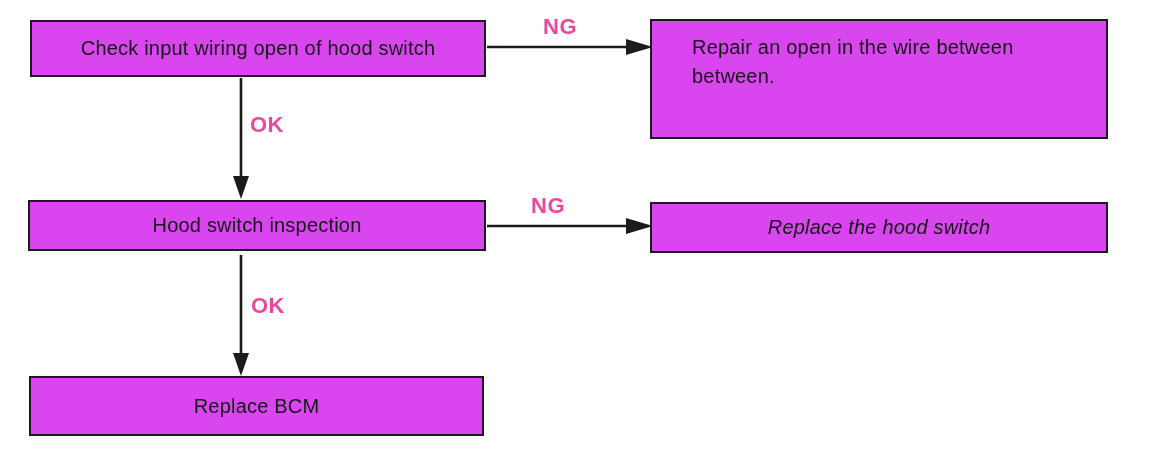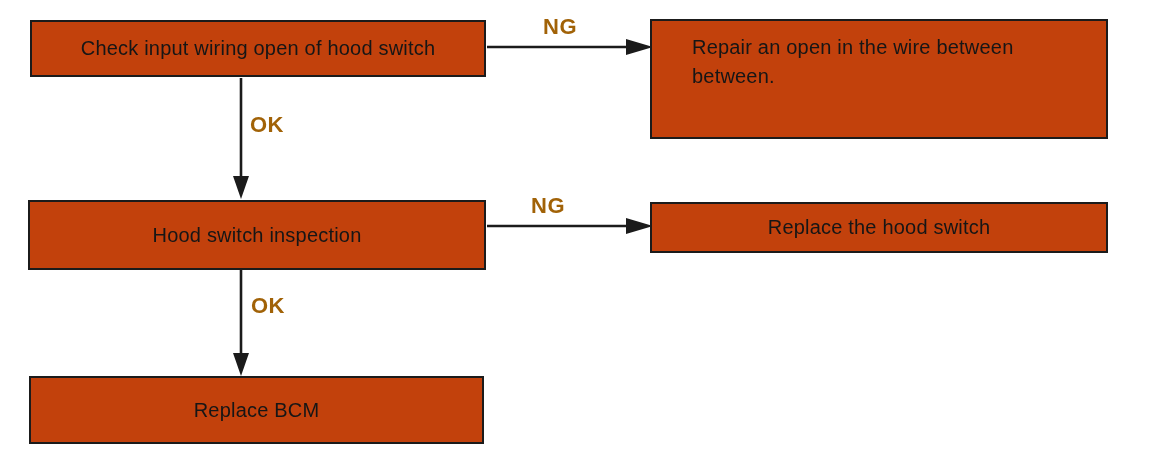--- a/index.html
+++ b/index.html
@@ -21,49 +21,49 @@
     left: 0;
     top: 0;
     width: 1152px;
     height: 456px;
     pointer-events: none;
   }
   .flow-box {
     position: absolute;
     box-sizing: border-box;
     border: 2px solid #1b1b1b;
-    background: #c2410c;
+    background: #d946ef;
     display: flex;
     align-items: center;
     justify-content: center;
     font-size: 20px;
     letter-spacing: 0.2px;
     text-align: center;
   }
   .flow-box.multiline {
     align-items: flex-start;
     justify-content: flex-start;
     text-align: left;
     padding: 12px 60px 10px 25px;
     line-height: 29px;
   }
   .flow-box.multiline .line { display: block; }
   .edge-label {
     position: absolute;
     font-weight: bold;
     font-size: 22px;
     letter-spacing: 0.5px;
-    color: #a16207;
+    color: #ec4899;
   }
   
   #box-step-1   { left: 30px;  top: 20px;  width: 456px; height: 57px;  }
   #box-result-1 { left: 650px; top: 19px;  width: 458px; height: 120px; padding-left: 40px; }
-  #box-step-2   { left: 28px;  top: 200px; width: 458px; height: 70px;  }
-  #box-result-2 { left: 650px; top: 202px; width: 458px; height: 51px;  }
-  #box-step-3   { left: 29px;  top: 376px; width: 455px; height: 68px;  }
+  #box-step-2   { left: 28px;  top: 200px; width: 458px; height: 51px;  }
+  #box-result-2 { left: 650px; top: 202px; width: 458px; height: 51px; font-style: italic;  }
+  #box-step-3   { left: 29px;  top: 376px; width: 455px; height: 60px;  }
   
   #label-ng-1 { left: 543px; top: 14px;  }
   #label-ok-1 { left: 250px; top: 112px; }
   #label-ng-2 { left: 531px; top: 193px; }
   #label-ok-2 { left: 251px; top: 293px; }
 </style>
 </head>
 <body>
 
 <div class="canvas">

